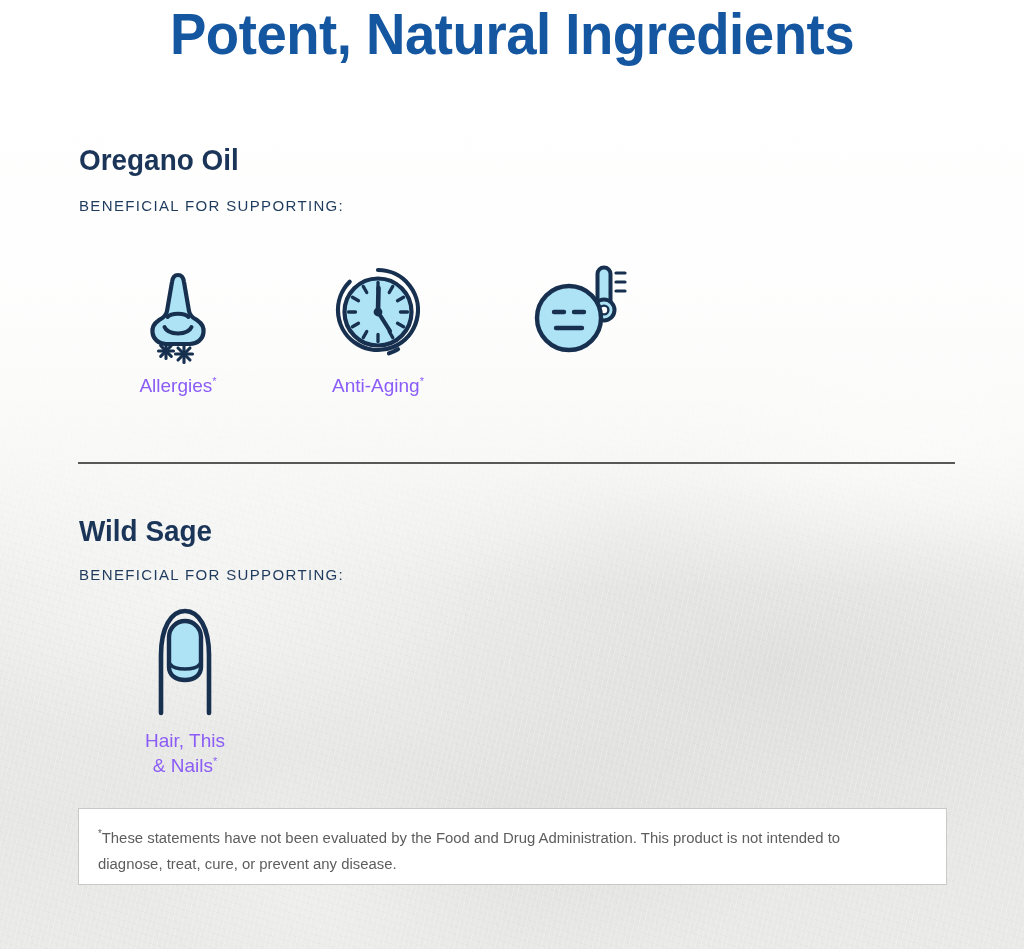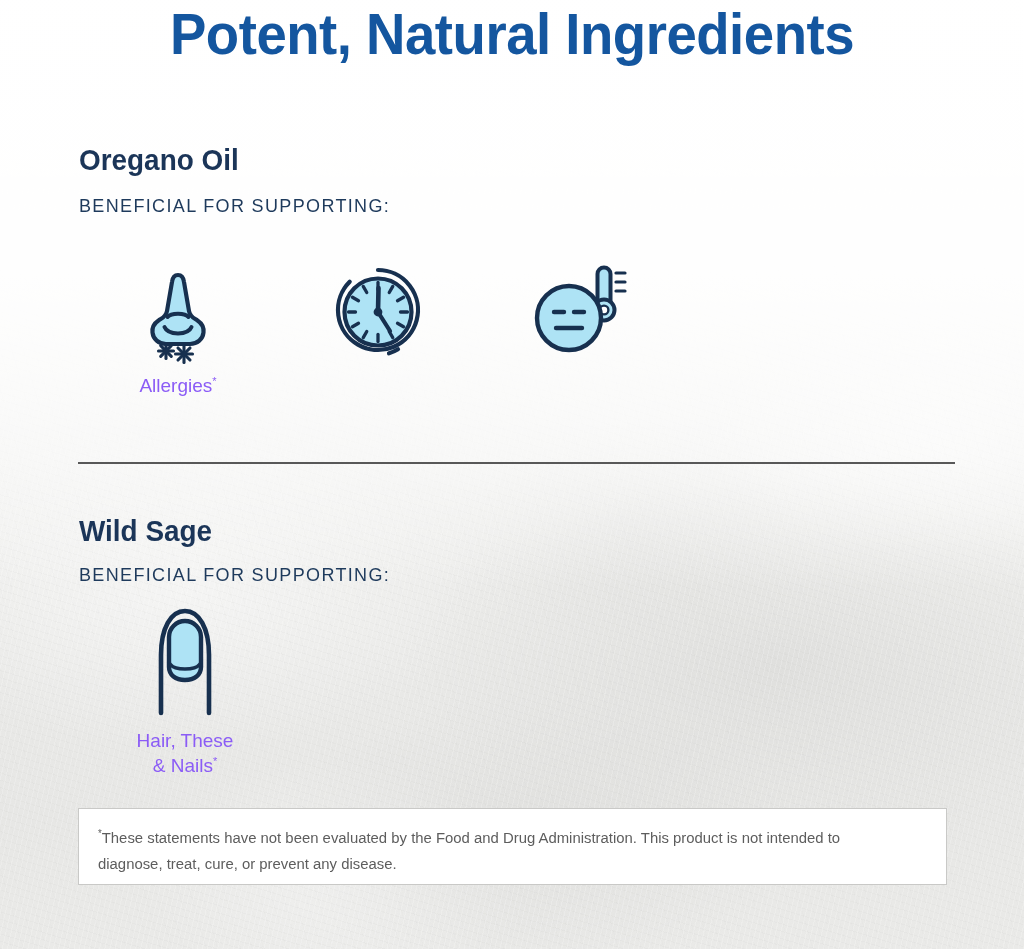--- a/index.html
+++ b/index.html
@@ -98,21 +98,21 @@
     line-height: 34px;
     color: #1b3558;
     transform: scaleX(.93);
     transform-origin: 0 50%;
     white-space: nowrap;
   }
   .section-subheading {
     position: absolute;
     font-family: "Liberation Sans", sans-serif;
     font-weight: normal;
-    font-size: 18px;
+    font-size: 15px;
     line-height: 20px;
     letter-spacing: 1.35px;
     color: #1e3a5c;
     white-space: nowrap;
   }
 
   
   .benefit {
     position: absolute;
     width: 190px;
@@ -258,20 +258,23 @@
             <line x1="32.5" y1="40.75" x2="26.45" y2="37.25"></line>
             <line x1="66.75" y1="77.55" x2="63.25" y2="71.5"></line>
             <line x1="40.75" y1="32.5" x2="37.25" y2="26.45"></line>
           </g>
 
           <line x1="52" y1="52" x2="52.5" y2="28" stroke="#17304f" stroke-width="4.6" stroke-linecap="round"></line>
           <line x1="52" y1="52" x2="64" y2="71" stroke="#17304f" stroke-width="4.2" stroke-linecap="round"></line>
           <circle cx="52" cy="52" r="4.4" fill="#17304f"></circle>
         </svg>
       </div>
+      <div class="benefit-label">
+        <span>Anti-Aging</span><sup>*</sup>
+      </div>
     </div>
 
     <div class="benefit" style="left:482px; top:252px;">
       <div class="benefit-icon">
         <svg width="104" height="104" viewBox="0 0 104 104">
 
           <path d="M72.5 14 a 6.5 6.5 0 0 1 13 0 L 85.5 44 a 6.5 6.5 0 0 1 -13 0 Z" fill="#aee3f5" stroke="#17304f" stroke-width="4"></path>
 
           <circle cx="79" cy="50" r="10.5" fill="#aee3f5" stroke="#17304f" stroke-width="4"></circle>
           <circle cx="79" cy="50" r="4.4" fill="#ffffff" stroke="#17304f" stroke-width="2.4"></circle>
@@ -306,21 +309,21 @@
           <path d="M28 116 L 28 58 C 28 31 38 14 52 14 C 66 14 76 31 76 58 L 76 116" fill="none" stroke="#17304f" stroke-width="4.6" stroke-linecap="round"></path>
 
           <path d="M36 70 L 36 40 a 16 16 0 0 1 32 0 L 68 70
                    C 68 78 61.5 83 52 83
                    C 42.5 83 36 78 36 70 Z" fill="#aee3f5" stroke="#17304f" stroke-width="4.4" stroke-linejoin="round"></path>
 
           <path d="M37.5 67.5 C 42 73.5 62 73.5 66.5 67.5" fill="none" stroke="#17304f" stroke-width="3.6" stroke-linecap="round"></path>
         </svg>
       </div>
       <div class="benefit-label">
-        <span>Hair, These</span><br>
+        <span>Hair, This</span><br>
         <span>&amp; Nails</span><sup>*</sup>
       </div>
     </div>
 
     <div class="disclaimer-box">
       <p class="disclaimer-text"><sup>*</sup><span>These statements have not been evaluated by the Food and Drug Administration. This product is not intended to diagnose, treat, cure, or prevent any disease.</span></p>
     </div>
 
   </div>
 </div>

